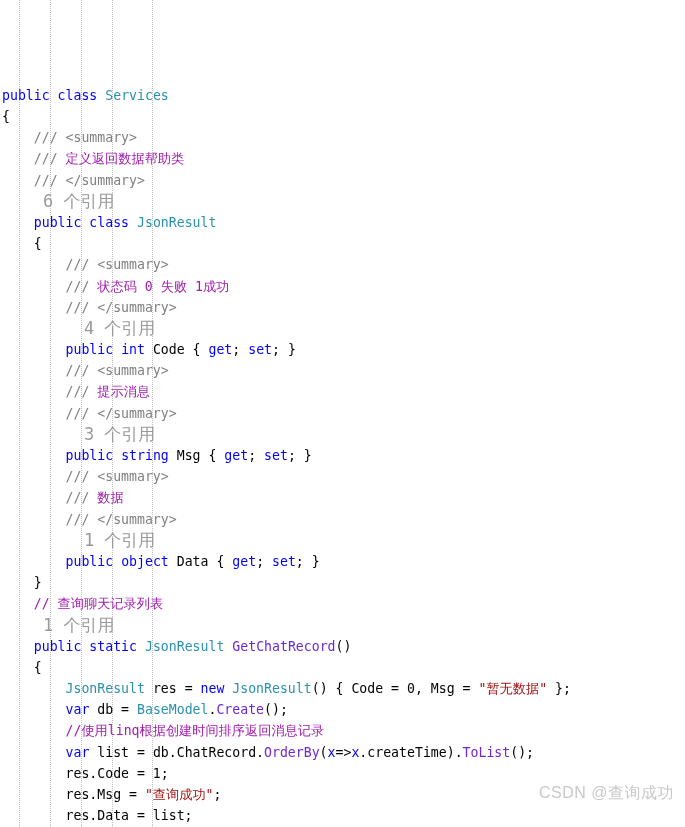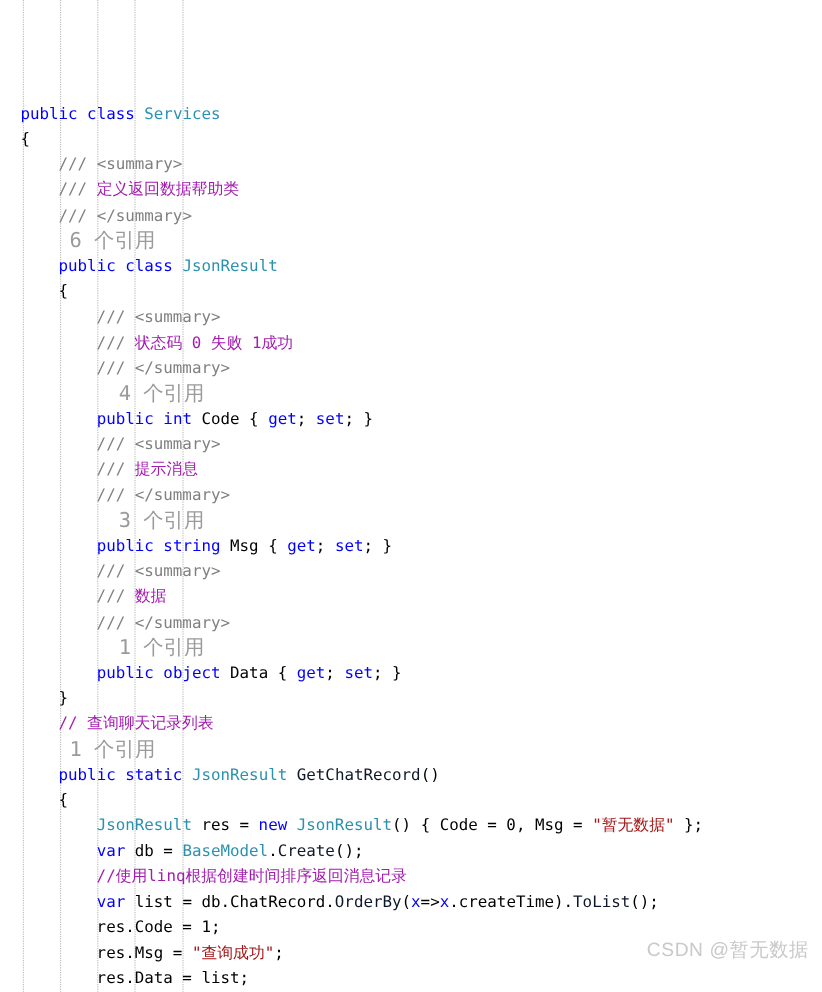--- a/index.html
+++ b/index.html
@@ -29,29 +29,29 @@
     position: absolute;
     top: 0;
     width: 0px;
     border-left: 1px dotted #bfbfbf;
     pointer-events: none;
   }
 
   .line {
     position: relative;
     height: 21.2px;
-    padding-left: 17px;
+    padding-left: 2px;
     white-space: pre;
     z-index: 2;
   }
 
   
   .kw   { color: #0000ff; }            
   .type { color: #2b91af; }            
-  .meth { color: #0f172a; }            
+  .meth { color: #6d28d9; }            
   .str  { color: #a31515; }            
   .cmt  { color: #a21caf; }            
   .xdoc { color: #808080; }            
   .plain{ color: #000000; }
   .lens { color: #9a9a9a; font-size: 17px; }
 
   
   #watermark {
     position: absolute;
     right: 11px;
@@ -63,14 +63,14 @@
     z-index: 5;
     white-space: pre;
   }
 </style>
 </head>
 <body>
 
 <div id="editor">
   <div id="guides"><div class="guide" style="left: 19px; height: 827px;"></div><div class="guide" style="left: 50px; height: 827px;"></div><div class="guide" style="left: 81px; height: 827px;"></div><div class="guide" style="left: 112px; height: 827px;"></div><div class="guide" style="left: 152px; height: 827px;"></div></div>
   <div id="code"><div class="line"><span class="kw">public</span><span class="plain"> </span><span class="kw">class</span><span class="plain"> </span><span class="type">Services</span></div><div class="line"><span class="plain">{</span></div><div class="line"><span class="xdoc">    /// </span><span class="xdoc">&lt;summary&gt;</span></div><div class="line"><span class="xdoc">    /// </span><span class="cmt">定义返回数据帮助类</span></div><div class="line"><span class="xdoc">    /// </span><span class="xdoc">&lt;/summary&gt;</span></div><div class="line"><span class="lens">    6 个引用</span></div><div class="line"><span class="plain">    </span><span class="kw">public</span><span class="plain"> </span><span class="kw">class</span><span class="plain"> </span><span class="type">JsonResult</span></div><div class="line"><span class="plain">    {</span></div><div class="line"><span class="xdoc">        /// </span><span class="xdoc">&lt;summary&gt;</span></div><div class="line"><span class="xdoc">        /// </span><span class="cmt">状态码 0 失败 1成功</span></div><div class="line"><span class="xdoc">        /// </span><span class="xdoc">&lt;/summary&gt;</span></div><div class="line"><span class="lens">        4 个引用</span></div><div class="line"><span class="plain">        </span><span class="kw">public</span><span class="plain"> </span><span class="kw">int</span><span class="plain"> Code { </span><span class="kw">get</span><span class="plain">; </span><span class="kw">set</span><span class="plain">; }</span></div><div class="line"><span class="xdoc">        /// </span><span class="xdoc">&lt;summary&gt;</span></div><div class="line"><span class="xdoc">        /// </span><span class="cmt">提示消息</span></div><div class="line"><span class="xdoc">        /// </span><span class="xdoc">&lt;/summary&gt;</span></div><div class="line"><span class="lens">        3 个引用</span></div><div class="line"><span class="plain">        </span><span class="kw">public</span><span class="plain"> </span><span class="kw">string</span><span class="plain"> Msg { </span><span class="kw">get</span><span class="plain">; </span><span class="kw">set</span><span class="plain">; }</span></div><div class="line"><span class="xdoc">        /// </span><span class="xdoc">&lt;summary&gt;</span></div><div class="line"><span class="xdoc">        /// </span><span class="cmt">数据</span></div><div class="line"><span class="xdoc">        /// </span><span class="xdoc">&lt;/summary&gt;</span></div><div class="line"><span class="lens">        1 个引用</span></div><div class="line"><span class="plain">        </span><span class="kw">public</span><span class="plain"> </span><span class="kw">object</span><span class="plain"> Data { </span><span class="kw">get</span><span class="plain">; </span><span class="kw">set</span><span class="plain">; }</span></div><div class="line"><span class="plain">    }</span></div><div class="line"><span class="cmt">    // 查询聊天记录列表</span></div><div class="line"><span class="lens">    1 个引用</span></div><div class="line"><span class="plain">    </span><span class="kw">public</span><span class="plain"> </span><span class="kw">static</span><span class="plain"> </span><span class="type">JsonResult</span><span class="plain"> </span><span class="meth">GetChatRecord</span><span class="plain">()</span></div><div class="line"><span class="plain">    {</span></div><div class="line"><span class="plain">        </span><span class="type">JsonResult</span><span class="plain"> res = </span><span class="kw">new</span><span class="plain"> </span><span class="type">JsonResult</span><span class="plain">() { Code = 0, Msg = </span><span class="str">"暂无数据"</span><span class="plain"> };</span></div><div class="line"><span class="plain">        </span><span class="kw">var</span><span class="plain"> db = </span><span class="type">BaseModel</span><span class="plain">.</span><span class="meth">Create</span><span class="plain">();</span></div><div class="line"><span class="cmt">        //使用linq根据创建时间排序返回消息记录</span></div><div class="line"><span class="plain">        </span><span class="kw">var</span><span class="plain"> list = db.ChatRecord.</span><span class="meth">OrderBy</span><span class="plain">(</span><span class="kw">x</span><span class="plain">=&gt;</span><span class="kw">x</span><span class="plain">.createTime).</span><span class="meth">ToList</span><span class="plain">();</span></div><div class="line"><span class="plain">        res.Code = 1;</span></div><div class="line"><span class="plain">        res.Msg = </span><span class="str">"查询成功"</span><span class="plain">;</span></div><div class="line"><span class="plain">        res.Data = list;</span></div><div class="line"></div></div>
-  <div id="watermark">CSDN @暂无数据</div>
+  <div id="watermark">CSDN @查询成功</div>
 </div>
 
 </body></html>

